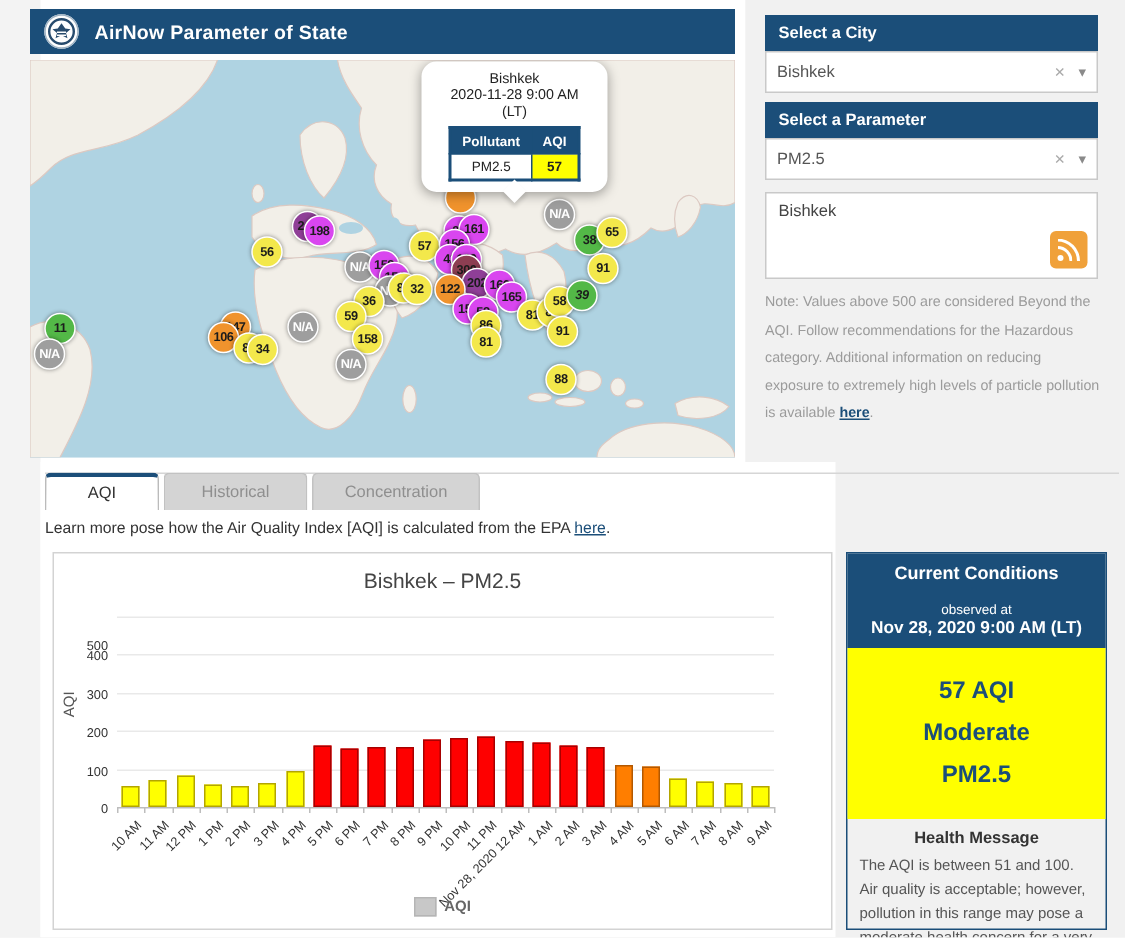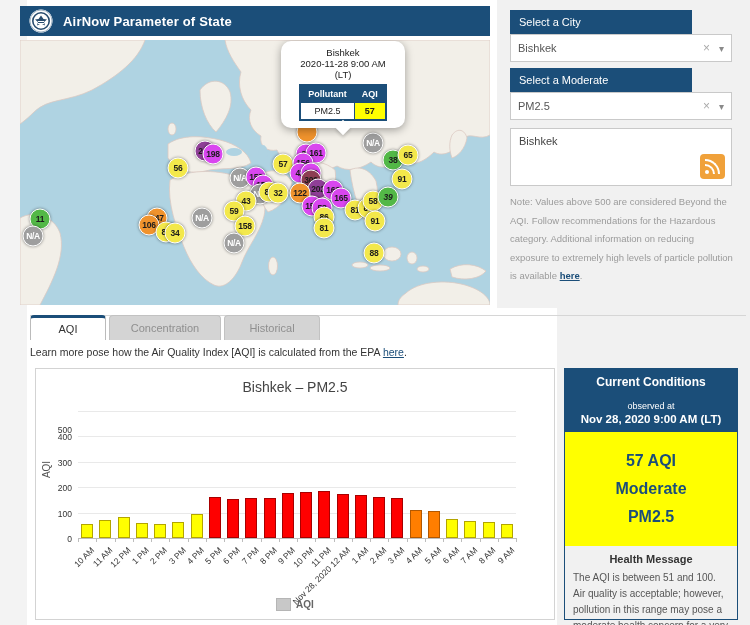--- a/index.html
+++ b/index.html
@@ -32,22 +32,22 @@
   .popup .tail{position:absolute;left:50%;bottom:-5px;width:11px;height:11px;background:#fff;
     transform:translateX(-50%) rotate(45deg);box-shadow:2px 2px 3px rgba(0,0,0,.15);}
   .popup .city{font-size:9.5px;color:#222;}
   .popup .dt{font-size:9.5px;color:#222;}
   .popup table{margin:4px auto 0;border-collapse:collapse;border:2px solid #1b4e79;}
   .popup th{background:#1b4e79;color:#fff;font-size:9px;padding:3px 7px;border:1px solid #1b4e79;}
   .popup td{font-size:9px;padding:3px 7px;border:1px solid #1b4e79;color:#222;}
   .popup td.aqi-val{background:#ffff00;font-weight:bold;}
 
   
-  .panel-head{position:absolute;left:510px;width:182px;height:24px;background:#1b4e79;color:#fff;
-    font-size:11px;font-weight:normal;display:flex;align-items:center;padding-left:9px;box-sizing:border-box;}
+  .panel-head{position:absolute;left:510px;width:222px;height:24px;background:#1b4e79;color:#fff;
+    font-size:11px;font-weight:bold;display:flex;align-items:center;padding-left:9px;box-sizing:border-box;}
   .select{position:absolute;left:510px;width:222px;height:28px;background:#fff;border:1px solid #c9c9c9;
     box-sizing:border-box;display:flex;align-items:center;font-size:11px;color:#555;padding:0 7px;cursor:pointer;}
   .select .val{flex:1;}
   .select .clr{color:#aaa;font-size:12px;margin-right:9px;cursor:pointer;}
   .select .car{color:#8a8a8a;font-size:10px;cursor:pointer;}
   .rss-box{position:absolute;left:510px;top:128px;width:222px;height:58px;background:#fff;border:1px solid #c9c9c9;box-sizing:border-box;}
   .rss-box .lbl{position:absolute;left:8px;top:6px;font-size:11px;color:#444;}
   .rss-icon{position:absolute;right:6px;bottom:6px;width:25px;height:25px;background:#f0a13a;border-radius:4px;cursor:pointer;}
   .rss-icon i{position:absolute;left:5px;bottom:5px;width:4px;height:4px;background:#fff;border-radius:50%;}
   .rss-icon em{position:absolute;left:5px;bottom:5px;border:solid #fff;border-width:2.5px 2.5px 0 0;border-radius:0 100% 0 0;}
@@ -166,21 +166,21 @@
         <div class="marker c-gray" style="left: 13px; top: 196px;">N/A</div>
         <div class="marker c-yellow" style="left: 158px; top: 128px;">56</div>
         <div class="marker c-purple" style="left: 185px; top: 111px;">241</div>
         <div class="marker c-red" style="left: 193px; top: 114px;">198</div>
         <div class="marker c-gray" style="left: 220px; top: 138px;">N/A</div>
         <div class="marker c-red" style="left: 236px; top: 137px;">158</div>
         <div class="marker c-red" style="left: 243px; top: 145px;">154</div>
         <div class="marker c-gray" style="left: 240px; top: 154px;">N/A</div>
         <div class="marker c-yellow" style="left: 249px; top: 152px;">85</div>
         <div class="marker c-yellow" style="left: 258px; top: 153px;">32</div>
-        <div class="marker c-yellow" style="left: 226px; top: 161px;">43</div>
+        <div class="marker c-yellow" style="left: 226px; top: 161px;">36</div>
         <div class="marker c-yellow" style="left: 214px; top: 171px;">59</div>
         <div class="marker c-yellow" style="left: 225px; top: 186px;">158</div>
         <div class="marker c-orange" style="left: 137px; top: 178px;">147</div>
         <div class="marker c-orange" style="left: 129px; top: 185px;">106</div>
         <div class="marker c-yellow" style="left: 146px; top: 192px;">86</div>
         <div class="marker c-yellow" style="left: 155px; top: 193px;">34</div>
         <div class="marker c-gray" style="left: 182px; top: 178px;">N/A</div>
         <div class="marker c-gray" style="left: 214px; top: 203px;">N/A</div>
         <div class="marker c-gray" style="left: 353px; top: 103px;">N/A</div>
         <div class="marker c-yellow" style="left: 263px; top: 124px;">57</div>
@@ -230,43 +230,43 @@
     </div>
   </div>
 
   <div class="panel-head" style="top:10px;">Select a City</div>
   <div class="select" style="top:34px;">
     <span class="val">Bishkek</span>
     <span class="clr">×</span>
     <span class="car">▾</span>
   </div>
 
-  <div class="panel-head" style="top:68px;">Select a Moderate</div>
+  <div class="panel-head" style="top:68px;">Select a Parameter</div>
   <div class="select" style="top:92px;">
     <span class="val">PM2.5</span>
     <span class="clr">×</span>
     <span class="car">▾</span>
   </div>
 
   <div class="rss-box">
     <div class="lbl">Bishkek</div>
     <div class="rss-icon">
       <em class="a2"></em>
         <em class="a1"></em>
         <i></i>
     </div>
   </div>
 
   <div class="note"><span>Note: Values above 500 are considered Beyond the AQI. Follow recommendations for the Hazardous category. Additional information on reducing exposure to extremely high levels of particle pollution is available </span><a href="#">here</a><span>.</span></div>
 
   <div class="tab-rule"></div>
   <div class="tabs">
       <div class="tab t0 active">AQI</div>
+      <div class="tab t2">Historical</div>
       <div class="tab t1">Concentration</div>
-      <div class="tab t2">Historical</div>
     </div>
   <div class="learn"><span>Learn more pose how the Air Quality Index [AQI] is calculated from the EPA </span><a href="#">here</a><span>.</span></div>
 
   <div class="chart-panel">
     <div class="chart-title">Bishkek – PM2.5</div>
     <div class="ylab">AQI</div>
     <div>
         <div class="gline zero" style="left: 42px; width: 438px; top: 169px;"></div>
         <div class="ytick" style="left: 10px; top: 165px;">0</div>
         <div class="gline" style="left: 42px; width: 438px; top: 143.6px;"></div>

